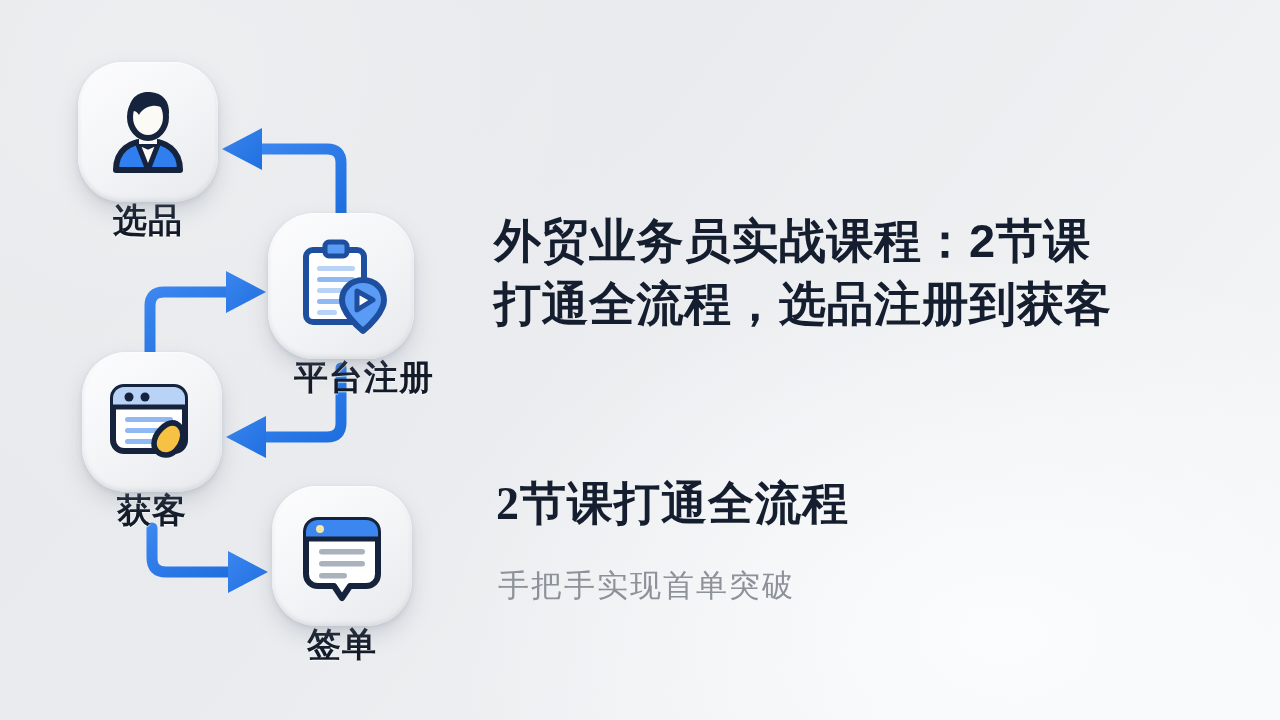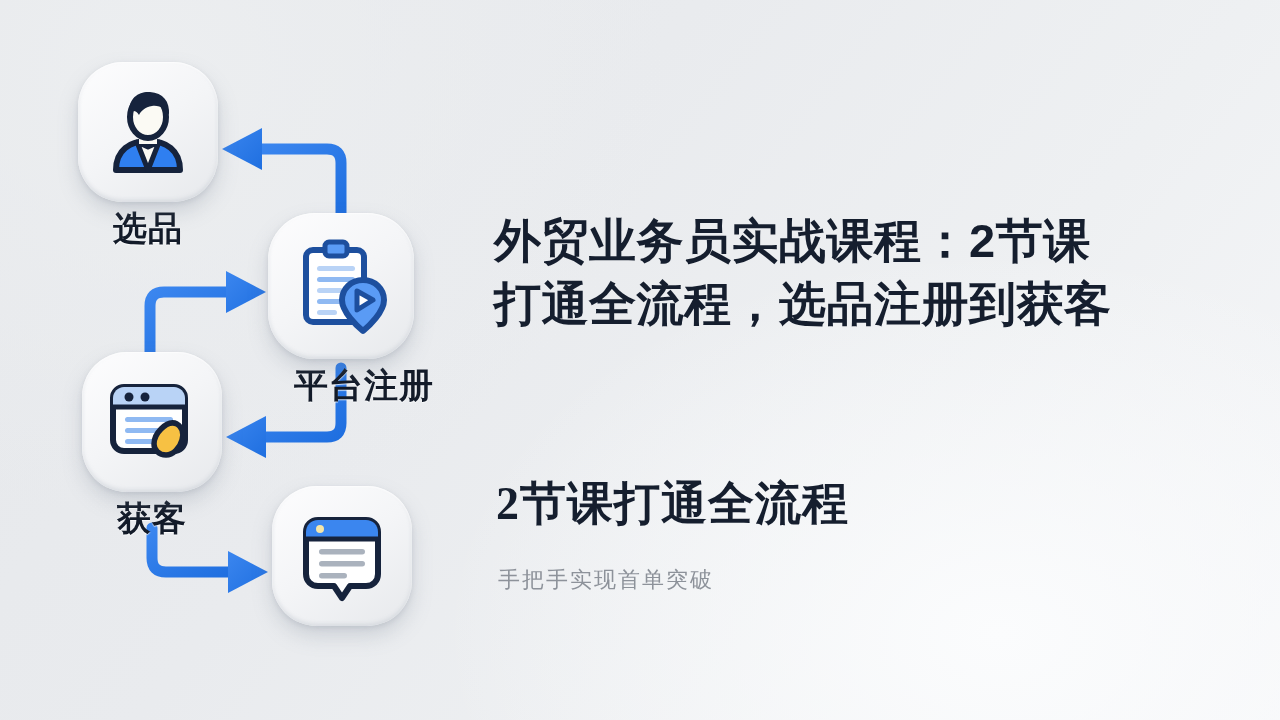--- a/index.html
+++ b/index.html
@@ -26,21 +26,21 @@
     box-shadow:
       0 10px 20px rgba(120,130,145,0.26),
       0 2px 5px rgba(120,130,145,0.18),
       inset 0 1px 2px rgba(255,255,255,0.95),
       inset 0 -2px 4px rgba(180,188,198,0.4);
     display:flex; align-items:center; justify-content:center;
     position:relative;
   }
   .tile svg { display:block; }
   .node-label {
-    margin-top:8px;
+    margin-top:0;
     text-align:center;
     font-family:"Liberation Sans","DejaVu Sans",sans-serif;
     font-weight:bold;
     font-size:34px;
     color:#131b29;
     letter-spacing:1px;
     line-height:1.1;
     text-shadow:0 1px 1px rgba(255,255,255,0.8);
     white-space:nowrap;
   }
@@ -77,21 +77,21 @@
     font-weight:bold;
     font-size:46px;
     line-height:1.2;
     color:#151e2e;
     letter-spacing:1px;
   }
   .tagline {
     position:absolute; top:550px; left:4px;
     font-family:"Liberation Sans","DejaVu Sans",sans-serif;
     font-weight:normal;
-    font-size:22px;
+    font-size:31px;
     line-height:1.3;
     color:#8d929a;
     letter-spacing:2px;
     text-align:right;
   }
 </style>
 </head>
 <body>
 
 <div id="stage">
@@ -195,20 +195,21 @@
 
           <path d="M12 24 C12 17 17 12 24 12 L72 12 C79 12 84 17 84 24 L84 31 L12 31 Z" fill="#3b86ef"></path>
           <line x1="12" y1="31" x2="84" y2="31" stroke="#16233c" stroke-width="5"></line>
           <circle cx="26" cy="21" r="4" fill="#f6e6a8"></circle>
 
           <rect x="25" y="41" width="46" height="5.5" rx="2.75" fill="#aab2bd"></rect>
           <rect x="25" y="53" width="46" height="5.5" rx="2.75" fill="#aab2bd"></rect>
           <rect x="25" y="65" width="28" height="5.5" rx="2.75" fill="#aab2bd"></rect>
         </svg>
       </div>
+      <div class="node-label">签单</div>
     </div>
 
   </div>
 
   <div class="copy">
 
     <div class="headline">
       <div>外贸业务员实战课程：2节课</div>
       <div>打通全流程，选品注册到获客</div>
     </div>

